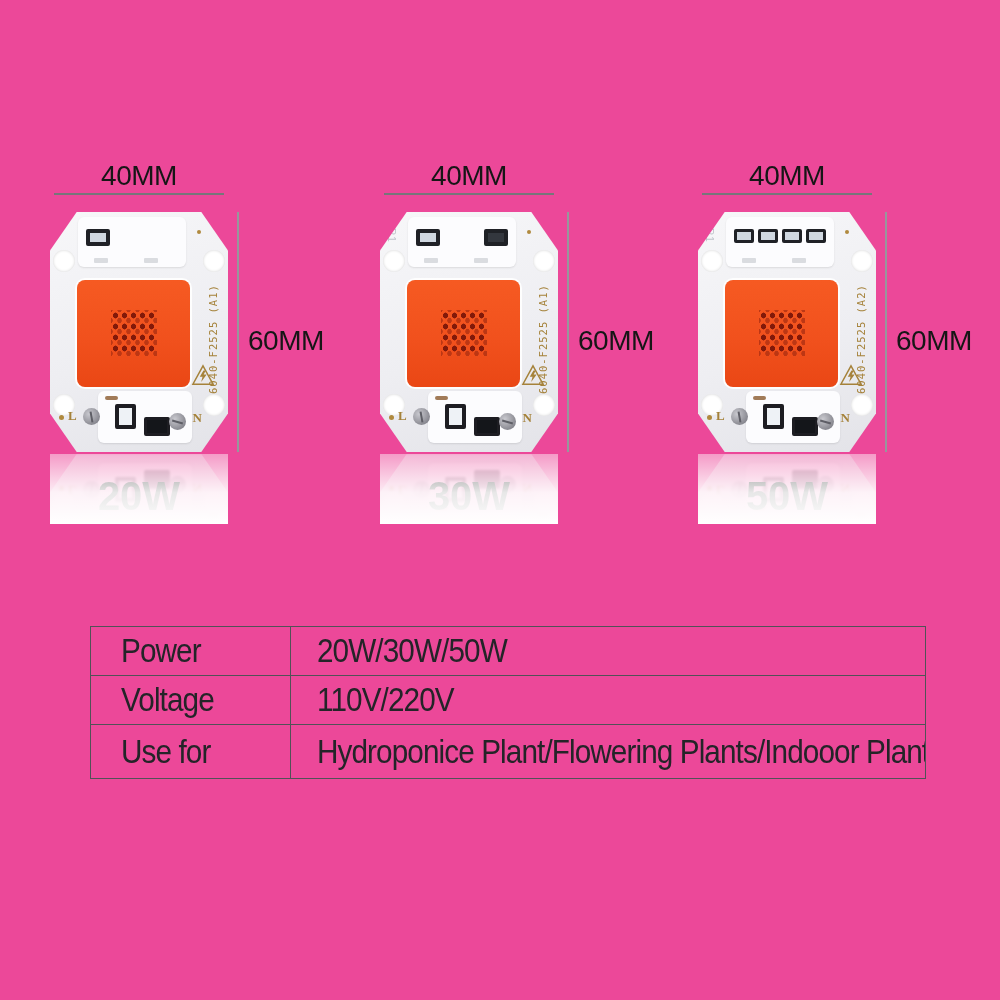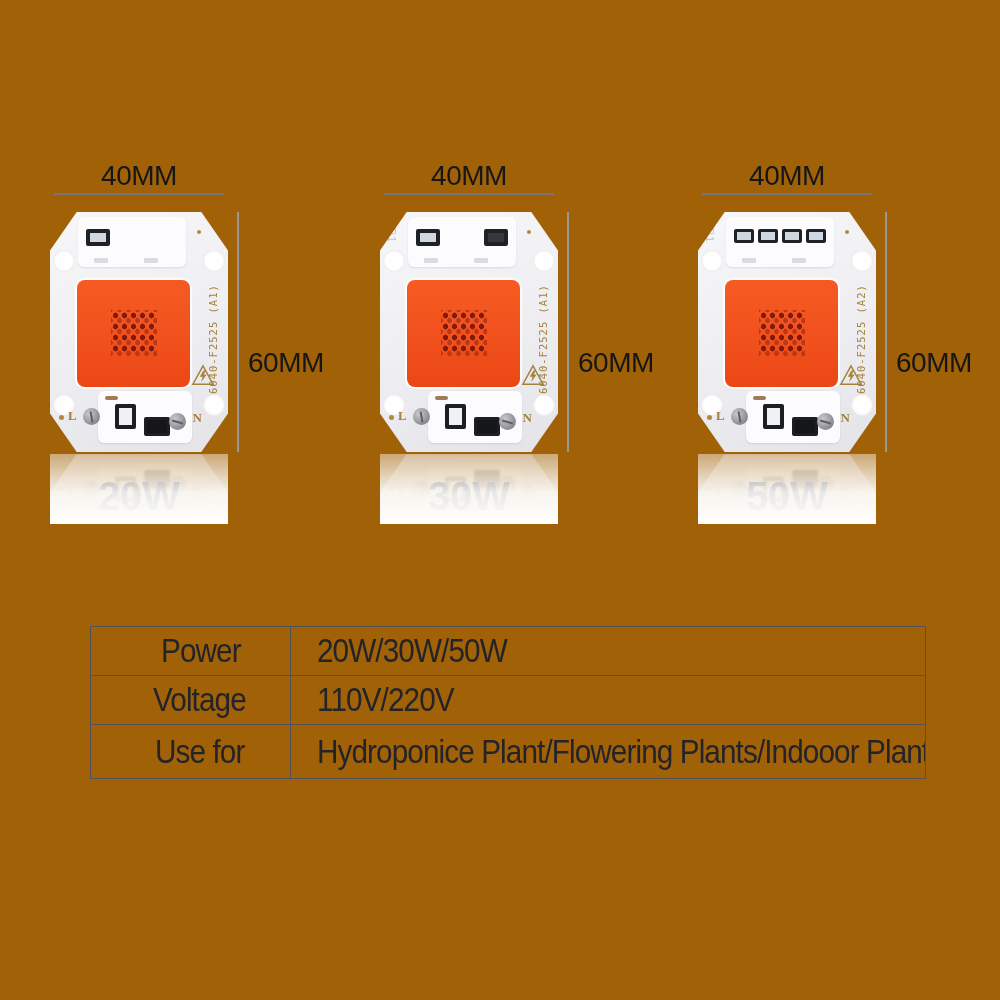--- a/index.html
+++ b/index.html
@@ -1,25 +1,25 @@
 <!DOCTYPE html>
 <html><head>
 <meta charset="utf-8">
 <style>
   html,body{margin:0;padding:0;background:#fff;}
   body{font-family:"Liberation Sans", sans-serif;}
-  .canvas{position:relative;width:1000px;height:1000px;background:#a16207;overflow:hidden;}
+  .canvas{position:relative;width:1000px;height:1000px;background:#ec4899;overflow:hidden;}
 
   
   .module{position:absolute;top:160px;width:292px;height:365px;}
   .dim-top{position:absolute;left:10px;top:0;width:178px;}
   .dim-top-label{width:178px;text-align:center;font-size:28px;letter-spacing:-0.5px;color:#161616;line-height:31px;}
   .dim-top-line{position:absolute;left:4px;top:33px;width:170px;border-top:2px solid #76767a;}
   .vline{position:absolute;left:197px;top:52px;height:240px;border-left:2px solid #97979c;}
-  .dim-side{position:absolute;left:208px;top:187px;font-size:28px;letter-spacing:-0.5px;color:#161616;}
+  .dim-side{position:absolute;left:208px;top:165px;font-size:28px;letter-spacing:-0.5px;color:#161616;}
   .watt{position:absolute;left:10px;top:314px;width:178px;text-align:center;font-size:40px;font-weight:700;color:#0c0c0c;letter-spacing:0;}
 
   
   .chip{position:absolute;left:10px;top:52px;width:178px;height:240px;
         background:linear-gradient(160deg,#f7f7f9 0%,#eeeef2 55%,#e3e3e8 100%);
         clip-path:polygon(15% 0%,85% 0%,100% 16%,100% 84%,85% 100%,15% 100%,0% 84%,0% 16%);
         filter:drop-shadow(0 1px 1px rgba(0,0,0,.15));}
   .hole{position:absolute;width:22px;height:22px;border-radius:50%;background:#fff;
         box-shadow:inset 0 0 3px rgba(0,0,0,.18);}
   .h-tl{left:3px;top:38px;} .h-tr{left:153px;top:38px;}
@@ -63,21 +63,21 @@
   .reflection{position:absolute;left:10px;top:294px;width:178px;height:70px;overflow:hidden;}
   .reflection .mirror{position:absolute;left:0;top:0;transform:scaleY(-1);opacity:.33;filter:blur(1px);}
   .refl-fade{position:absolute;left:-2px;top:0;right:-2px;bottom:0;z-index:2;
              background:linear-gradient(180deg,rgba(255,255,255,.45) 0%,rgba(255,255,255,.9) 55%,#ffffff 100%);}
 
   
   .spec{position:absolute;left:90px;top:626px;width:836px;border-collapse:collapse;table-layout:fixed;}
   .spec td{border:1px solid #515257;height:46px;font-size:33px;letter-spacing:-1px;color:#242428;
            vertical-align:middle;overflow:hidden;white-space:nowrap;}
   .spec tr:last-child td{height:51px;}
-  .spec td.k{width:168px;padding-left:30px;text-align:center;}
+  .spec td.k{width:168px;padding-left:30px;}
   .spec td.v{padding-left:26px;}
   .spec td span{display:inline-block;transform:scaleX(.9);transform-origin:0 50%;}
 </style>
 </head>
 <body>
 
 <div class="canvas">
 
   <div class="module" style="left:40px;">
     <div class="dim-top">

